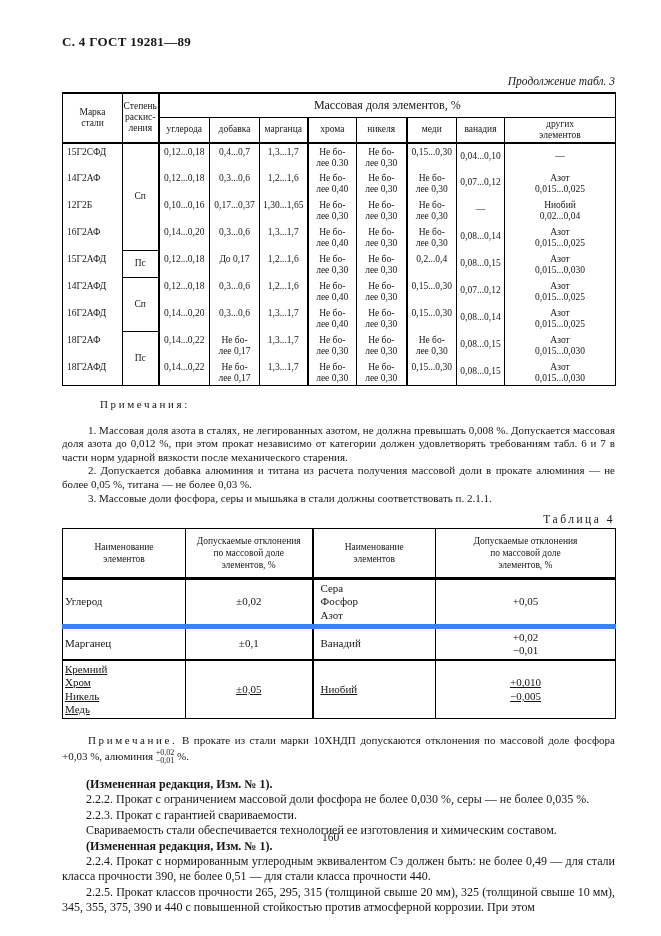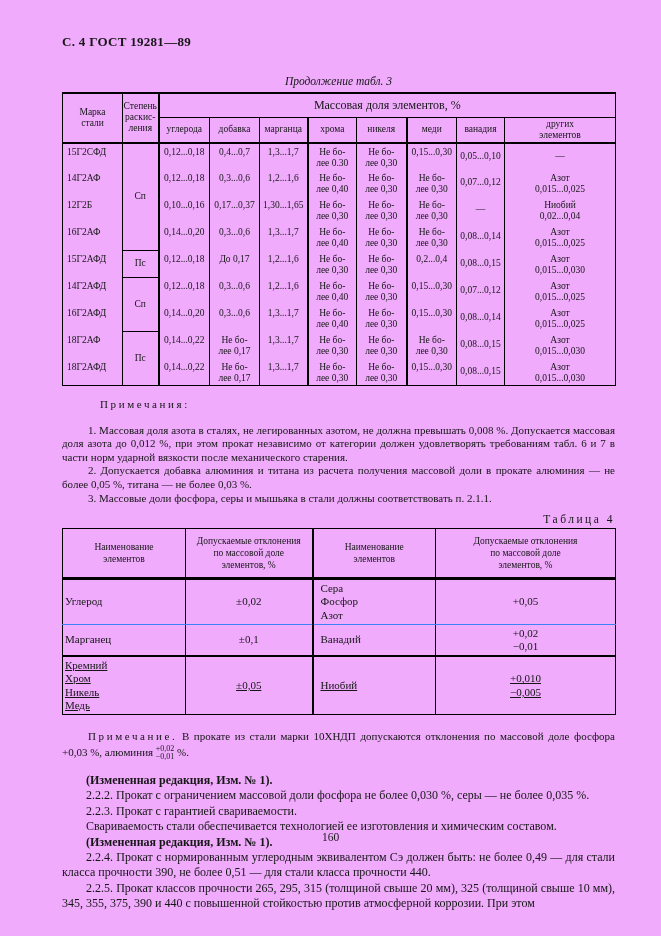--- a/index.html
+++ b/index.html
@@ -1,25 +1,25 @@
 <!DOCTYPE html>
 <html lang="ru"><head>
 <meta charset="utf-8">
 <style>
   html,body{margin:0;padding:0;background:#e8e8e8;}
-  .page{width:661px;height:936px;position:relative;background:#f0abfc;
+  .page{width:661px;height:936px;position:relative;background:#ffffff;
         font-family:"Liberation Serif","DejaVu Serif",serif;color:#161616;overflow:hidden;}
   .content{position:absolute;left:62px;top:0;width:553px;}
 
   
   .doc-header{margin-top:34px;font-weight:bold;font-size:13px;letter-spacing:.3px;}
   .page-footer{position:absolute;top:831px;left:54px;width:553px;text-align:center;font-size:11.5px;}
 
   
-  .t3caption{margin-top:25px;text-align:center;font-style:italic;font-size:11.5px;}
+  .t3caption{margin-top:25px;text-align:right;font-style:italic;font-size:11.5px;}
   .t4caption{margin-top:8px;text-align:right;font-size:11.5px;letter-spacing:2.5px;}
 
   
   table.t3{margin-top:5px;border-collapse:collapse;table-layout:fixed;width:553px;
            border:1px solid #000;border-top:2.6px solid #000;border-bottom:1.3px solid #000;}
   .t3 th{font-weight:normal;font-size:9.5px;line-height:11px;text-align:center;
          vertical-align:middle;white-space:pre-line;padding:1px 0;}
   .t3 th.group{font-size:12px;border-bottom:1px solid #000;}
   .t3 tr.names th{border-bottom:2.6px solid #000;}
   .t3 th.span2{border-bottom:2.6px solid #000;}
@@ -44,21 +44,21 @@
            border:1.2px solid #000;border-top:1.8px solid #000;}
   .t4 th{font-weight:normal;font-size:9.5px;line-height:12px;text-align:center;height:44px;
          vertical-align:middle;white-space:pre-line;border-bottom:3px solid #000;padding:2px 0;}
   .t4 td{font-size:11px;line-height:13.2px;white-space:pre-line;vertical-align:middle;
          padding:2px 2px;}
   .t4 td.nm{text-align:left;}
   .t4 td.nm2{text-align:left;padding-left:7px;}
   .t4 td.vl{text-align:center;}
   .t4 .bl{border-left:1px solid #000;}
   .t4 .bl2{border-left:2.5px solid #000;}
-  .t4 tr.r1 td{height:38px;border-bottom:1px solid #3b82f6;margin-top:18px;}
+  .t4 tr.r1 td{height:38px;border-bottom:5px solid #3b82f6;margin-top:18px;}
   .t4 tr.r2 td{height:26px;border-bottom:2.2px solid #000;}
   .t4 tr.r3 td{height:46px;text-decoration:underline;}
 
   
   .note4{margin-top:13px;font-size:11px;line-height:16px;text-align:justify;text-indent:26px;}
   .note4 .nlabel{letter-spacing:2.6px;}
   .tol{display:inline-block;vertical-align:middle;font-size:8px;line-height:8.5px;
        text-align:left;white-space:pre-line;text-indent:0;}
 
   
@@ -115,21 +115,21 @@
           <td class="g">15Г2СФД</td>
           <td rowspan="4" class="dx bl">Сп</td>
           <td class="bl2">0,12...0,18</td>
           <td class="bl">0,4...0,7</td>
           <td class="bl">1,3...1,7</td>
           <td class="bl2">Не бо-
 лее 0.30</td>
           <td class="bl">Не бо-
 лее 0,30</td>
           <td class="bl2">0,15...0,30</td>
-          <td class="bl vm">0,05...0,10</td>
+          <td class="bl vm">0,04...0,10</td>
           <td class="bl vm">—</td>
         </tr>
         <tr class="body">
           <td class="g">14Г2АФ</td>
           <td class="bl2">0,12...0,18</td>
           <td class="bl">0,3...0,6</td>
           <td class="bl">1,2...1,6</td>
           <td class="bl2">Не бо-
 лее 0,40</td>
           <td class="bl">Не бо-

